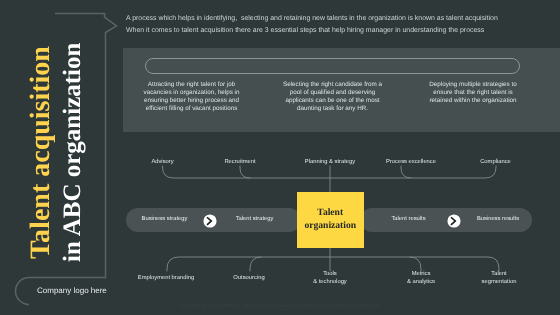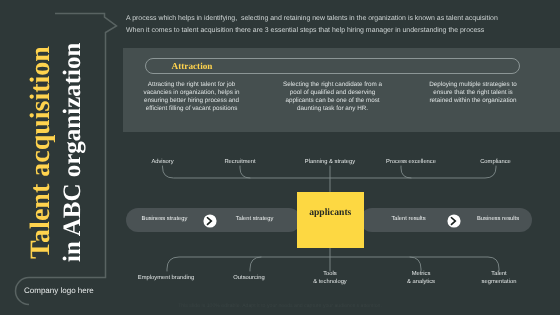--- a/index.html
+++ b/index.html
@@ -9,21 +9,21 @@
 
   
   .outline-svg{position:absolute;left:0;top:0;width:560px;height:315px;pointer-events:none;}
 
   .title-wrap{position:absolute;left:0;top:0;width:110px;height:290px;}
   .title-rot{position:absolute;transform-origin:0 0;transform:rotate(-90deg);
              white-space:nowrap;font-family:"Liberation Serif",serif;font-weight:bold;}
   .t-l1{color:#ffd34e;font-size:28px;left:25px;top:259px;}
   .t-l2{color:#ffffff;font-size:25px;left:59px;top:262px;}
 
-  .logo-text{position:absolute;left:24px;top:286px;font-size:8px;color:#e9ecec;}
+  .logo-text{position:absolute;left:37px;top:286px;font-size:8px;color:#e9ecec;}
 
   
   .intro{position:absolute;left:126px;top:13px;width:440px;color:#ced4d4;font-size:6.95px;line-height:11.5px;}
   .intro div{white-space:pre;}
 
   
   .card{position:absolute;left:123px;top:48px;width:437px;height:84px;background:#454f4f;}
   .hdr-pill{position:absolute;left:145px;top:58px;width:375px;height:15.5px;
             border:1px solid #8c9696;border-radius:8px;box-sizing:border-box;}
   .hdr{position:absolute;top:61px;font-family:"Liberation Serif",serif;font-weight:bold;
@@ -64,21 +64,20 @@
   <div class="logo-text">Company logo here</div>
 
   <div class="intro">
     <div>A process which helps in identifying,  selecting and retaining new talents in the organization is known as talent acquisition</div>
     <div>When it comes to talent acquisition there are 3 essential steps that help hiring manager in understanding the process</div>
   </div>
 
   <div class="card"></div>
   <div class="hdr-pill"></div>
 
-  <div class="hdr" style="left:142px;width:100px">Attraction</div>
 
   <div class="body" style="left:141.5px;width:100px">Attracting the right talent for job vacancies in organization, helps in ensuring better hiring process and efficient filling of vacant positions</div>
   <div class="body" style="left:282.5px;width:100px">Selecting the right candidate from a pool of qualified and deserving applicants can be one of the most daunting task for any HR.</div>
   <div class="body" style="left:423px;width:100px">Deploying multiple strategies to ensure that the right talent is retained within the organization</div>
 
   <svg class="diag-svg" viewBox="0 0 560 315">
     <g fill="none" stroke="#7f8a8a" stroke-width="0.9" stroke-linecap="round">
 
       <path d="M162.5 166 L162.5 167 Q162.5 178 173.5 178 L485 178 Q496 178 496 167 L496 166"></path>
       <path d="M240 166 L240 168 Q240 178 250 178"></path>
@@ -105,21 +104,22 @@
     <circle cx="8" cy="8" r="7.5" fill="#ffffff"></circle>
     <path d="M5.2 3.0 L10.9 8.0 L5.2 13.0 L3.9 11.6 L8.1 8.0 L3.9 4.4 Z" fill="#19211f"></path>
   </svg>
   <svg class="arrow-circ" style="left:446.5px;top:213.5px" viewBox="0 0 16 16">
     <circle cx="8" cy="8" r="7.5" fill="#ffffff"></circle>
     <path d="M5.2 3.0 L10.9 8.0 L5.2 13.0 L3.9 11.6 L8.1 8.0 L3.9 4.4 Z" fill="#19211f"></path>
   </svg>
 
   <div class="center-box"></div>
   <div class="center-text">
-    <div>applicants</div>
+    <div>Talent</div>
+    <div>organization</div>
   </div>
 
   <div class="lbl" style="left:122.5px;width:80px;top:159px">Advisory</div>
   <div class="lbl" style="left:200px;width:80px;top:159px">Recruitment</div>
   <div class="lbl" style="left:290px;width:80px;top:159px">Planning &amp; strategy</div>
   <div class="lbl" style="left:371px;width:80px;top:159px">Process excellence</div>
   <div class="lbl" style="left:455.5px;width:80px;top:159px">Compliance</div>
 
   <div class="lbl" style="left:126px;width:80px;top:275px">Employment branding</div>
   <div class="lbl" style="left:209px;width:80px;top:275px">Outsourcing</div>

